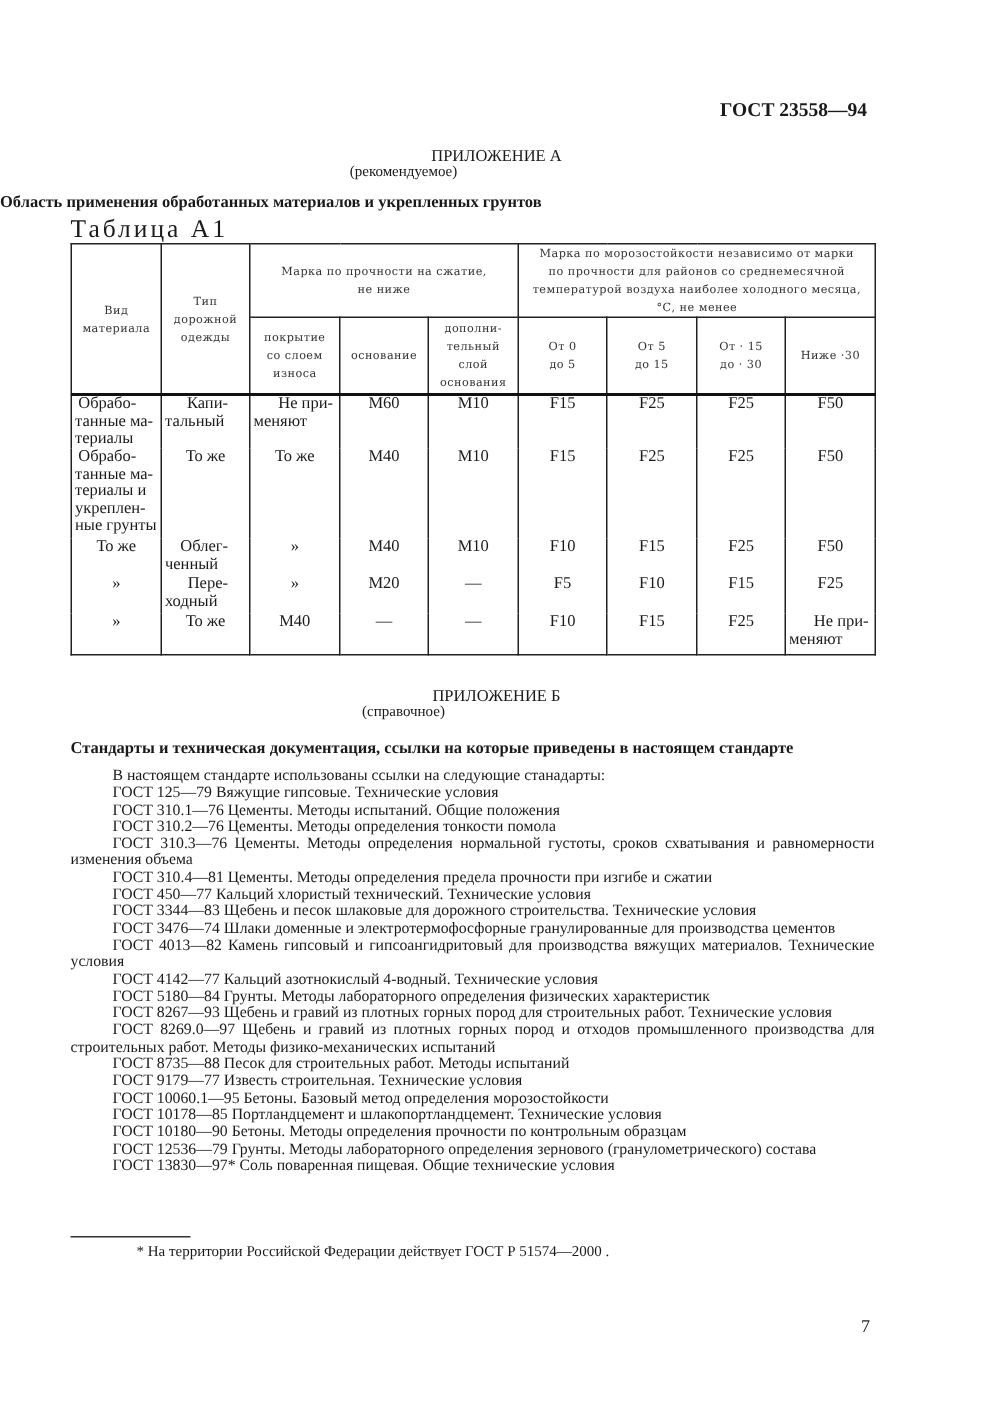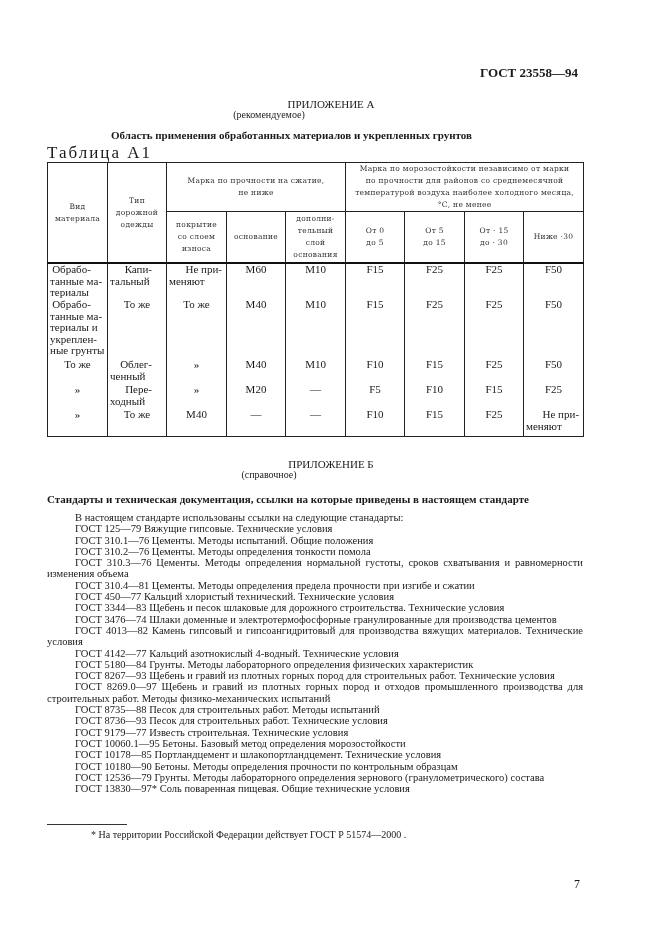--- a/index.html
+++ b/index.html
@@ -2,21 +2,21 @@
 <html><head>
 <meta charset="utf-8">
 <style>
   html, body { margin: 0; padding: 0; background: #ffffff; }
   body { width: 662px; height: 936px; position: relative; overflow: hidden;
          font-family: "Liberation Serif", "DejaVu Serif", serif; color: #1a1a1a; }
   .abs { position: absolute; }
   .doc-code { left: 480px; top: 65px; font-weight: bold; font-size: 13px; }
   .app-title { left: 0; width: 662px; text-align: center; font-size: 11px; line-height: 12px; }
   .app-sub { left: 0; width: 538px; text-align: center; font-size: 10px; line-height: 11px; }
-  .section-title { left: 0; width: 583px; text-align: center; font-weight: bold; font-size: 11px; }
+  .section-title { left: 0; width: 583px; text-align: left; font-weight: bold; font-size: 11px; }
   .table-caption { left: 47px; top: 143px; font-size: 17px; letter-spacing: 2px; }
 
   table.gt { position: absolute; left: 47px; top: 162px; width: 536px; border-collapse: collapse;
              table-layout: fixed; font-size: 11px; }
   table.gt td, table.gt th { border-left: 1px solid #222; border-right: 1px solid #222; padding: 0 2px; vertical-align: top; }
   table.gt thead th { font-weight: normal; font-family: "DejaVu Serif", serif; font-size: 7.5px;
                       line-height: 12px; color: #333; letter-spacing: 0.3px; border: 1px solid #222;
                       vertical-align: middle; text-align: center; }
   table.gt thead tr.h1 th { height: 48px; }
   table.gt thead tr.h2 th { height: 50px; }
@@ -239,21 +239,20 @@
   <p>ГОСТ 310.4—81 Цементы. Методы определения предела прочности при изгибе и сжатии</p>
   <p>ГОСТ 450—77 Кальций хлористый технический. Технические условия</p>
   <p>ГОСТ 3344—83 Щебень и песок шлаковые для дорожного строительства. Технические условия</p>
   <p>ГОСТ 3476—74 Шлаки доменные и электротермофосфорные гранулированные для производства цементов</p>
   <p>ГОСТ 4013—82 Камень гипсовый и гипсоангидритовый для производства вяжущих материалов. Технические условия</p>
   <p>ГОСТ 4142—77 Кальций азотнокислый 4-водный. Технические условия</p>
   <p>ГОСТ 5180—84 Грунты. Методы лабораторного определения физических характеристик</p>
   <p>ГОСТ 8267—93 Щебень и гравий из плотных горных пород для строительных работ. Технические условия</p>
   <p>ГОСТ 8269.0—97 Щебень и гравий из плотных горных пород и отходов промышленного производства для строительных работ. Методы физико-механических испытаний</p>
   <p>ГОСТ 8735—88 Песок для строительных работ. Методы испытаний</p>
-  <p>ГОСТ 8736—93 Песок для строительных работ. Технические условия</p>
   <p>ГОСТ 9179—77 Известь строительная. Технические условия</p>
   <p>ГОСТ 10060.1—95 Бетоны. Базовый метод определения морозостойкости</p>
   <p>ГОСТ 10178—85 Портландцемент и шлакопортландцемент. Технические условия</p>
   <p>ГОСТ 10180—90 Бетоны. Методы определения прочности по контрольным образцам</p>
   <p>ГОСТ 12536—79 Грунты. Методы лабораторного определения зернового (гранулометрического) состава</p>
   <p>ГОСТ 13830—97* Соль поваренная пищевая. Общие технические условия</p>
 </div>
 
 <div class="abs fn-rule"></div>
 <div class="abs footnote">* На территории Российской Федерации действует ГОСТ Р 51574—2000 .</div>

